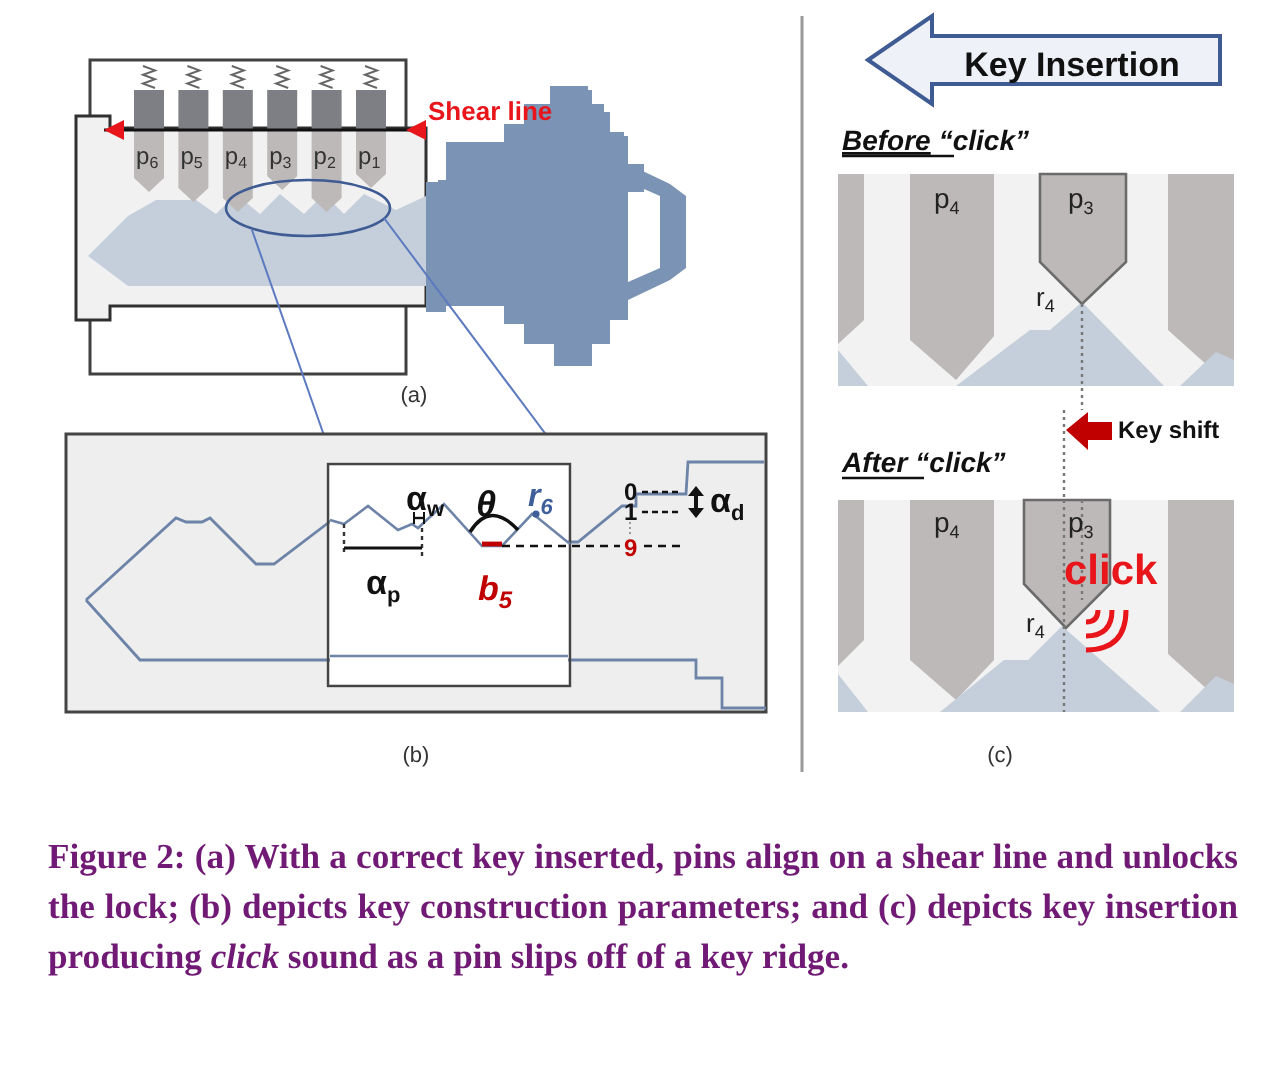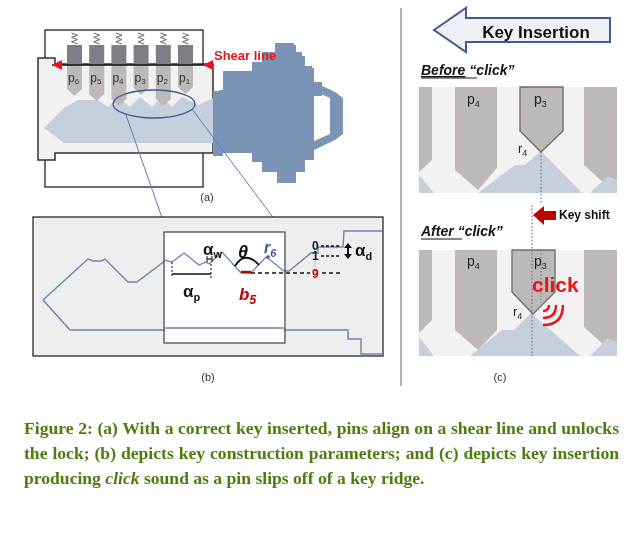--- a/index.html
+++ b/index.html
@@ -1,21 +1,21 @@
 <!DOCTYPE html>
 <html><head>
 <meta charset="utf-8">
 <style>
   html, body { margin:0; padding:0; background:#ffffff; }
   body { width:642px; height:539px; position:relative; overflow:hidden; font-family:"Liberation Sans", sans-serif; }
   #fig { position:absolute; left:0; top:0; width:642px; height:400px; }
   .caption {
     position:absolute; left:24px; top:416px; width:595px;
     font-family:"Liberation Serif", serif; font-size:17.6px; line-height:25px;
-    color:#4d7c0f; font-weight:bold; text-align:justify; text-align-last:left;
+    color:#701a75; font-weight:bold; text-align:justify; text-align-last:left;
   }
   .caption .it { font-style:italic; }
   svg text { font-family:"Liberation Sans", sans-serif; }
 </style>
 </head>
 <body>
 
 <svg id="fig" viewBox="0 0 642 400">
 
   <g>

